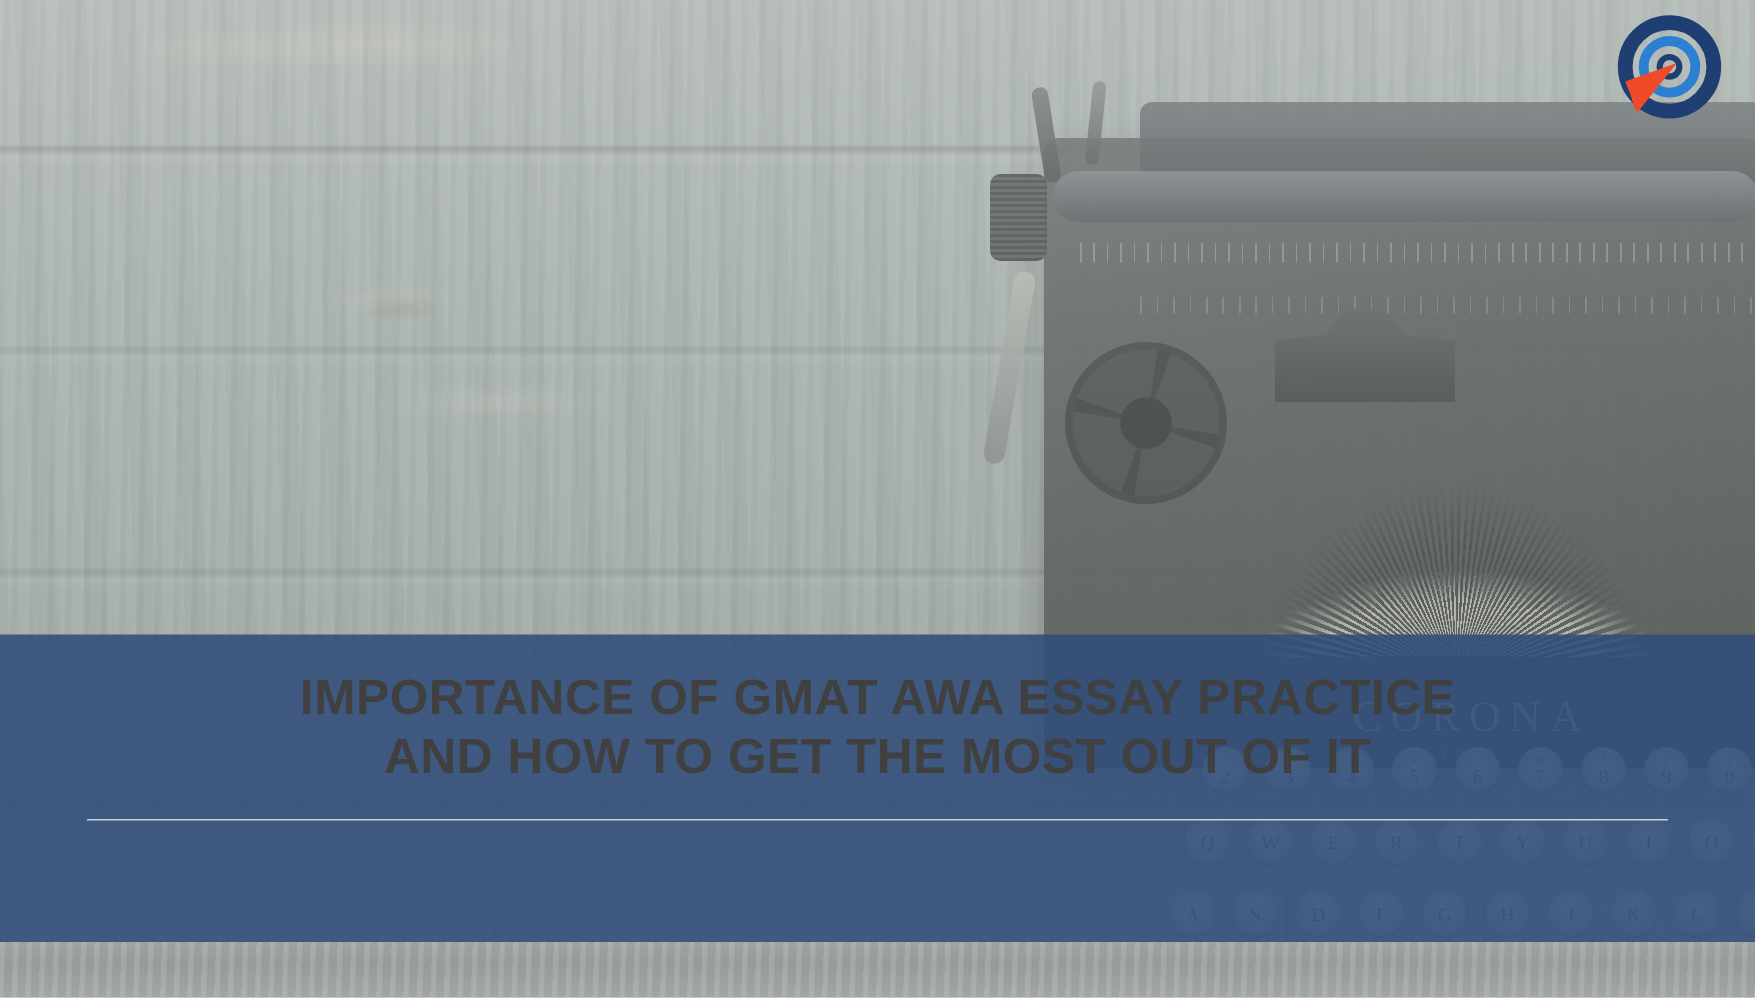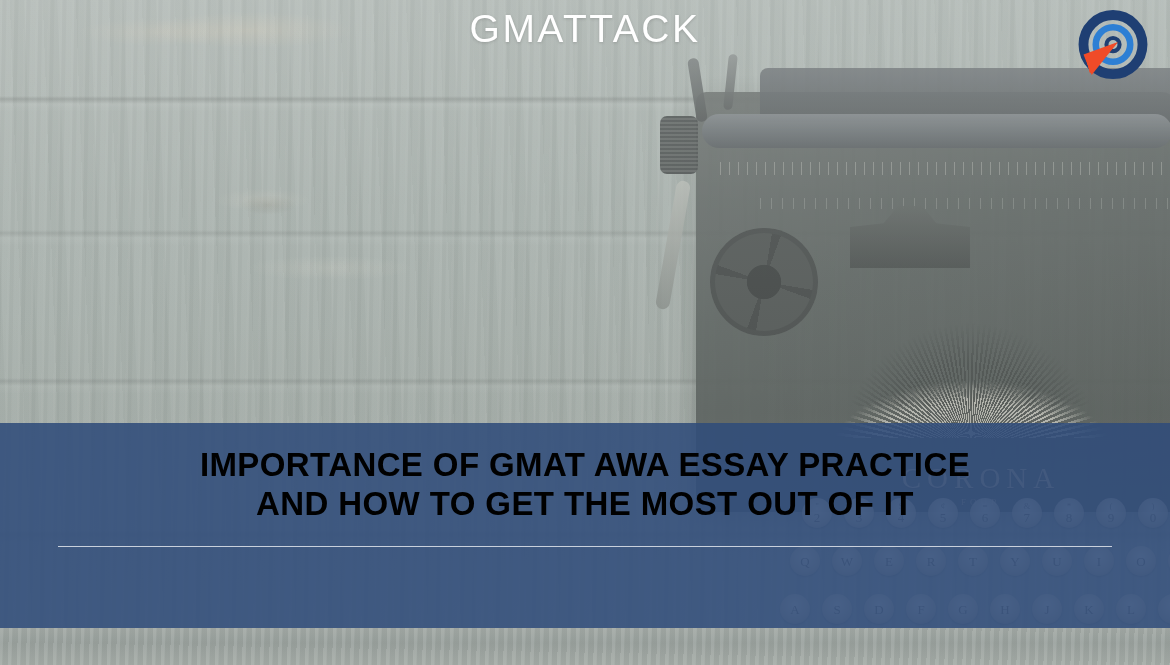--- a/index.html
+++ b/index.html
@@ -209,21 +209,21 @@
     height:100%;
     display:flex; flex-direction:column; align-items:center;
     padding-top:23px; box-sizing:border-box;
   }
   .headline{
     font-family:"Liberation Sans",sans-serif;
     font-weight:bold;
     font-size:33px;
     letter-spacing:.4px;
     line-height:1.18;
-    color:#000000;
+    color:#404040;
     text-align:center;
     text-transform:uppercase;
     margin:0;
     white-space:pre-line;
   }
   .rule{
     width:1054px; height:1px;
     background:rgba(255,255,255,.72);
     margin:22px 0 19px 0;
   }
@@ -398,23 +398,20 @@
           <div class="key" style="width: 30px; height: 30px; font-size: 10px;">
             <span>.</span>
           </div>
           <div class="key" style="width: 30px; height: 30px; font-size: 10px;"></div>
         </div>
     </div>
 
     <div class="wash"></div>
   </div>
 
-  <div class="brandbar">
-    <div class="brandname">GMATTACK</div>
-  </div>
 
   <div class="logo">
     <svg viewBox="0 0 100 100" width="82" height="82" aria-hidden="true">
       <circle cx="50" cy="47" r="36" fill="none" stroke="#1F3F73" stroke-width="12"></circle>
       <circle cx="50" cy="47" r="21" fill="none" stroke="#2D7FD4" stroke-width="8"></circle>
       <circle cx="50" cy="47" r="8" fill="none" stroke="#1F3F73" stroke-width="5"></circle>
       <path d="M55 45 L16 60 L22 82 Z" fill="#F04B28"></path>
       <path d="M55 45 L22 82 L16 60 Z" fill="#F04B28"></path>
       <path d="M56 44 L14 59 L24 84 Z" fill="#F04B28"></path>
     </svg>

